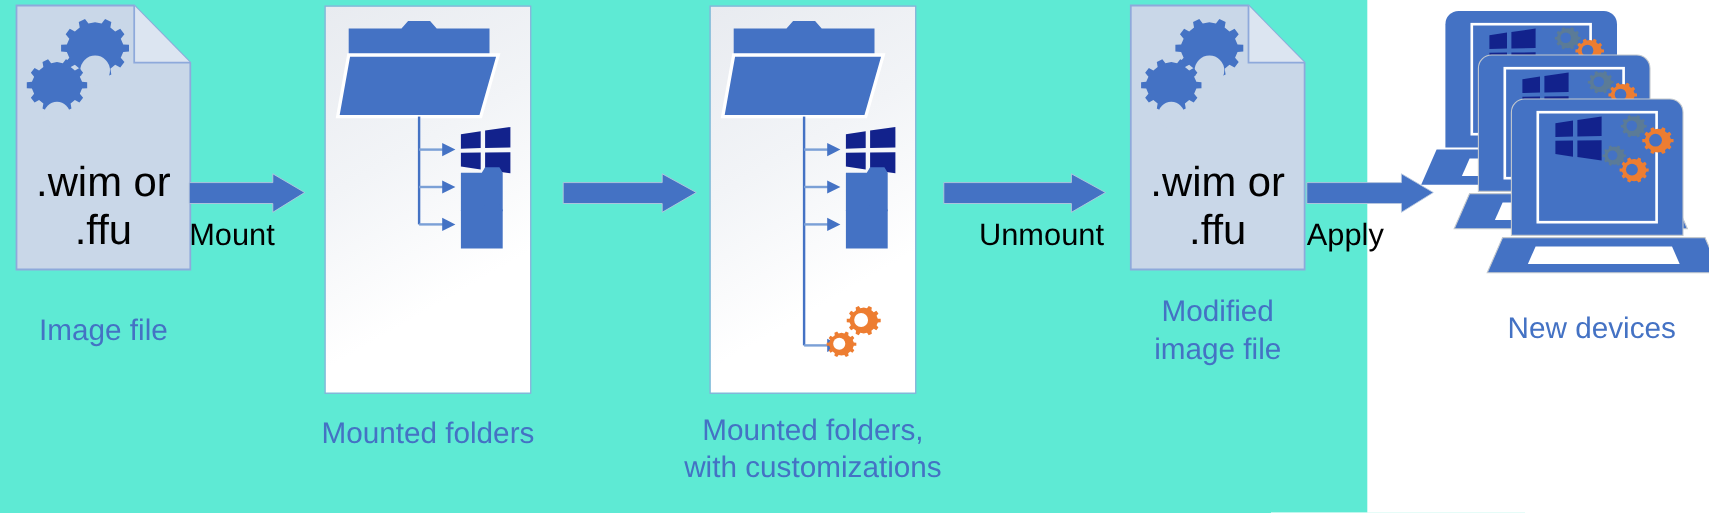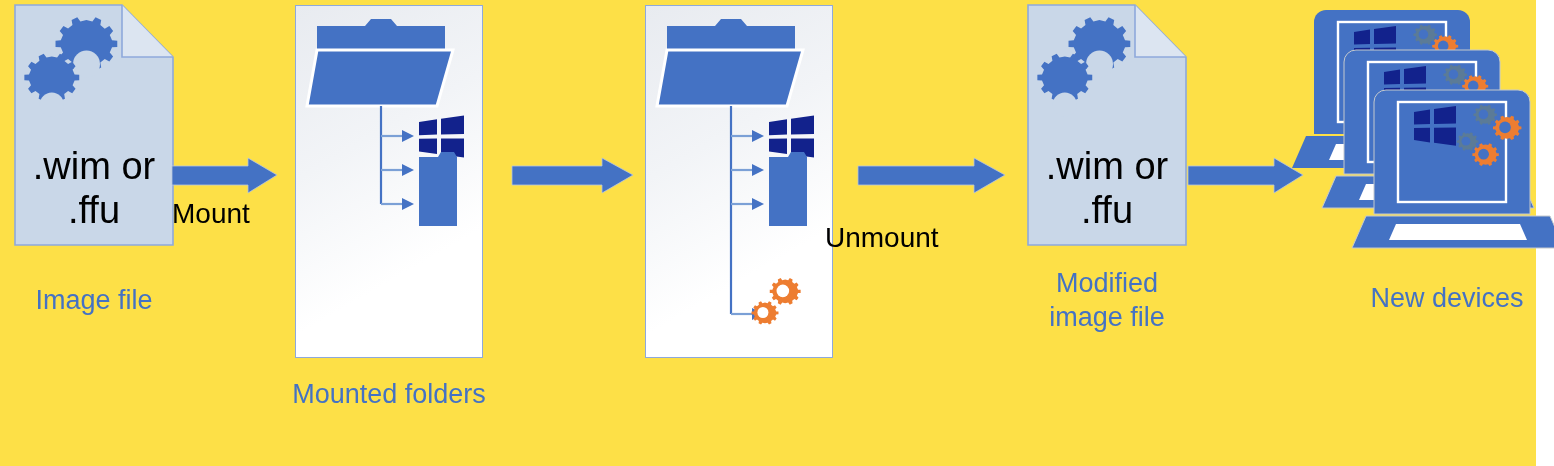--- a/index.html
+++ b/index.html
@@ -1,18 +1,18 @@
 <!DOCTYPE html>
 <html><head>
 <meta charset="utf-8">
 <style>
   html,body{margin:0;padding:0;background:#ffffff;}
   body{width:1554px;height:466px;overflow:hidden;
        font-family:"Liberation Sans","DejaVu Sans",sans-serif;}
-  #stage{position:relative;width:1536px;height:466px;background:#fde047;}
+  #stage{position:relative;width:1243px;height:466px;background:#5eead4;}
 
   .abs{position:absolute;}
 
   
   .caption{
     position:absolute;
     color:#4472C4;
     font-size:27px;
     line-height:34px;
     text-align:center;
@@ -177,27 +177,29 @@
         </g>
         <g transform="translate(88,282) scale(0.275)">
           <path fill="#ED7D31" d="
             M80,24
             l9.5,2.0 l5.0,-6.6 l9.0,4.3 l-1.4,8.2 l7.0,5.6 l7.3,-4.0 l6.0,7.9 l-5.3,6.4 l3.6,8.3 l8.3,0.5 l0,9.9 l-8.3,0.5 l-3.6,8.3 l5.3,6.4 l-6.0,7.9 l-7.3,-4.0 l-7.0,5.6 l1.4,8.2 l-9.0,4.3 l-5.0,-6.6 l-9.5,2.0 l-9.5,-2.0 l-5.0,6.6 l-9.0,-4.3 l1.4,-8.2 l-7.0,-5.6 l-7.3,4.0 l-6.0,-7.9 l5.3,-6.4 l-3.6,-8.3 l-8.3,-0.5 l0,-9.9 l8.3,-0.5 l3.6,-8.3 l-5.3,-6.4 l6.0,-7.9 l7.3,4.0 l7.0,-5.6 l-1.4,-8.2 l9.0,-4.3 l5.0,6.6 Z"></path>
           <circle cx="72.5" cy="60" r="20" fill="#FFFFFF"></circle>
         </g>
       </g>
     </svg>
   </div>
+  <div class="caption" style="left:609px;top:374px;width:260px;">Mounted folders,
+with customizations</div>
 
   <div class="abs" style="left:858px;top:158px;">
     <svg width="148" height="42" viewBox="0 0 148 42">
       <path d="M0,8 L116,8 L116,0 L147,17 L116,35 L116,27 L0,27 Z" fill="#4472C4" stroke="#B8C7DE" stroke-width="0.8"></path>
     </svg>
   </div>
-  <div class="arrow-label" style="left:825px;top:198px;width:148px;margin-top:24px;">Unmount</div>
+  <div class="arrow-label" style="left:890px;top:198px;width:148px;">Unmount</div>
 
   <div class="abs" style="left:1027px;top:4px;">
     <svg width="160" height="242" viewBox="0 0 160 242">
       <path d="M1,1 L108,1 L159,53 L159,241 L1,241 Z" fill="#C9D7E8" stroke="#8EA9DB" stroke-width="1.6"></path>
       <path d="M108,1 L108,53 L159,53" fill="#DCE5F1" stroke="#8EA9DB" stroke-width="1.6"></path>
       <g>
         <path fill="#4472C4" d="
           M80,24
           l9.5,2.0 l5.0,-6.6 l9.0,4.3 l-1.4,8.2 l7.0,5.6 l7.3,-4.0 l6.0,7.9 l-5.3,6.4 l3.6,8.3 l8.3,0.5 l0,9.9 l-8.3,0.5 l-3.6,8.3 l5.3,6.4 l-6.0,7.9 l-7.3,-4.0 l-7.0,5.6 l1.4,8.2 l-9.0,4.3 l-5.0,-6.6 l-9.5,2.0 l-9.5,-2.0 l-5.0,6.6 l-9.0,-4.3 l1.4,-8.2 l-7.0,-5.6 l-7.3,4.0 l-6.0,-7.9 l5.3,-6.4 l-3.6,-8.3 l-8.3,-0.5 l0,-9.9 l8.3,-0.5 l3.6,-8.3 l-5.3,-6.4 l6.0,-7.9 l7.3,4.0 l7.0,-5.6 l-1.4,-8.2 l9.0,-4.3 l5.0,6.6 Z" transform="translate(22,1) scale(0.63)"></path>
         <circle cx="72.5" cy="60" r="13.5" fill="#C9D7E8"></circle>
@@ -213,20 +215,21 @@
   <div class="doc-text" style="left:1027px;top:144px;width:160px;">.wim or
 .ffu</div>
   <div class="caption" style="left:1017px;top:266px;width:180px;">Modified
 image file</div>
 
   <div class="abs" style="left:1188px;top:158px;">
     <svg width="116" height="42" viewBox="0 0 116 42">
       <path d="M0,8 L86,8 L86,0 L115,17 L86,35 L86,27 L0,27 Z" fill="#4472C4" stroke="#B8C7DE" stroke-width="0.8"></path>
     </svg>
   </div>
+  <div class="arrow-label" style="left:1188px;top:198px;width:116px;">Apply</div>
 
   <div class="abs" style="left:1298px;top:4px;">
     <svg width="250" height="252" viewBox="0 0 250 252">
 
       <g>
         <path d="M28,6 h132 a12,12 0 0 1 12,12 v112 h-156 v-112 a12,12 0 0 1 12,-12 z" fill="#4472C4"></path>
         <rect x="40" y="18" width="108" height="100" fill="none" stroke="#FFFFFF" stroke-width="2.4"></rect>
         <path d="M8,132 h184 l14,32 h-212 z" fill="#4472C4"></path>
         <path d="M38,140 h124 l7,16 h-138 z" fill="#FFFFFF"></path>
 

